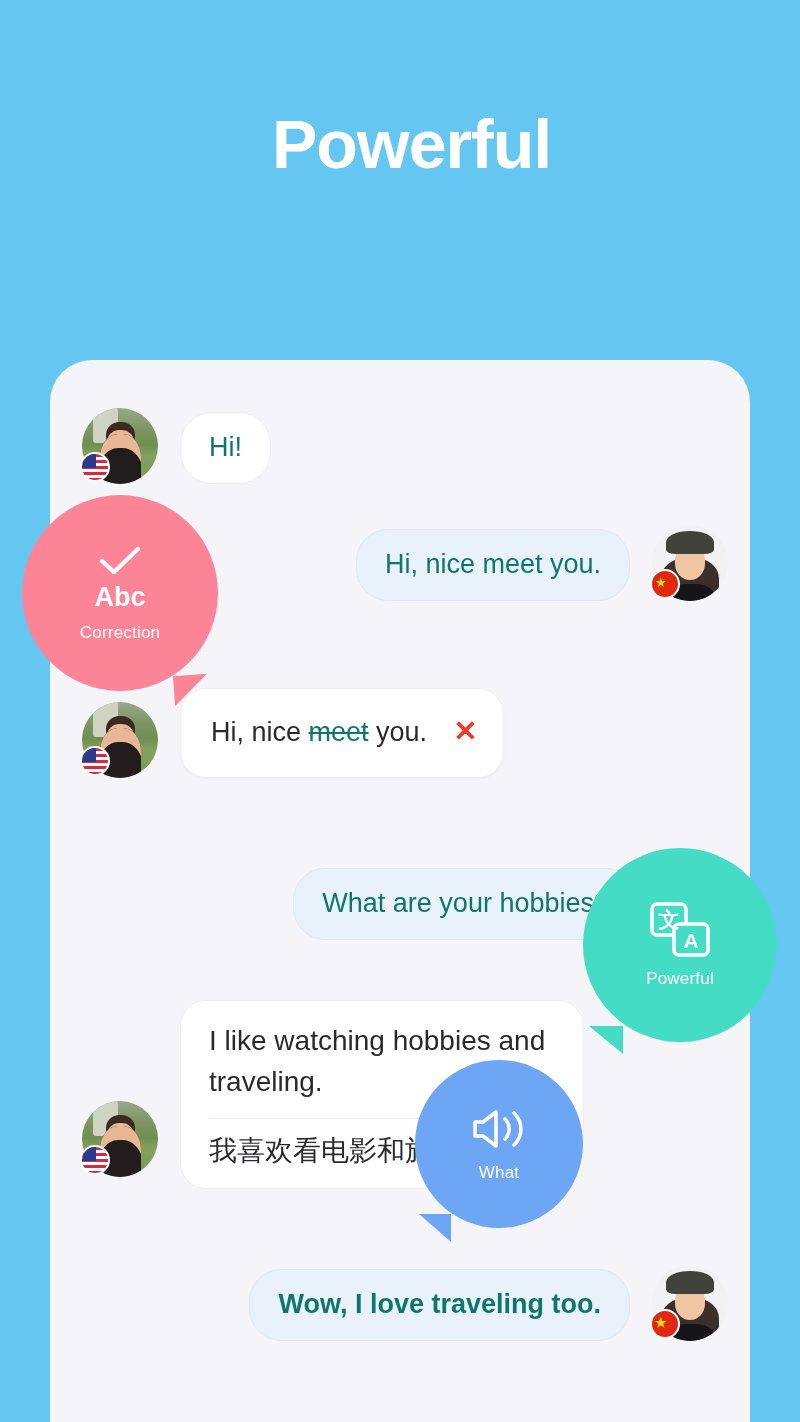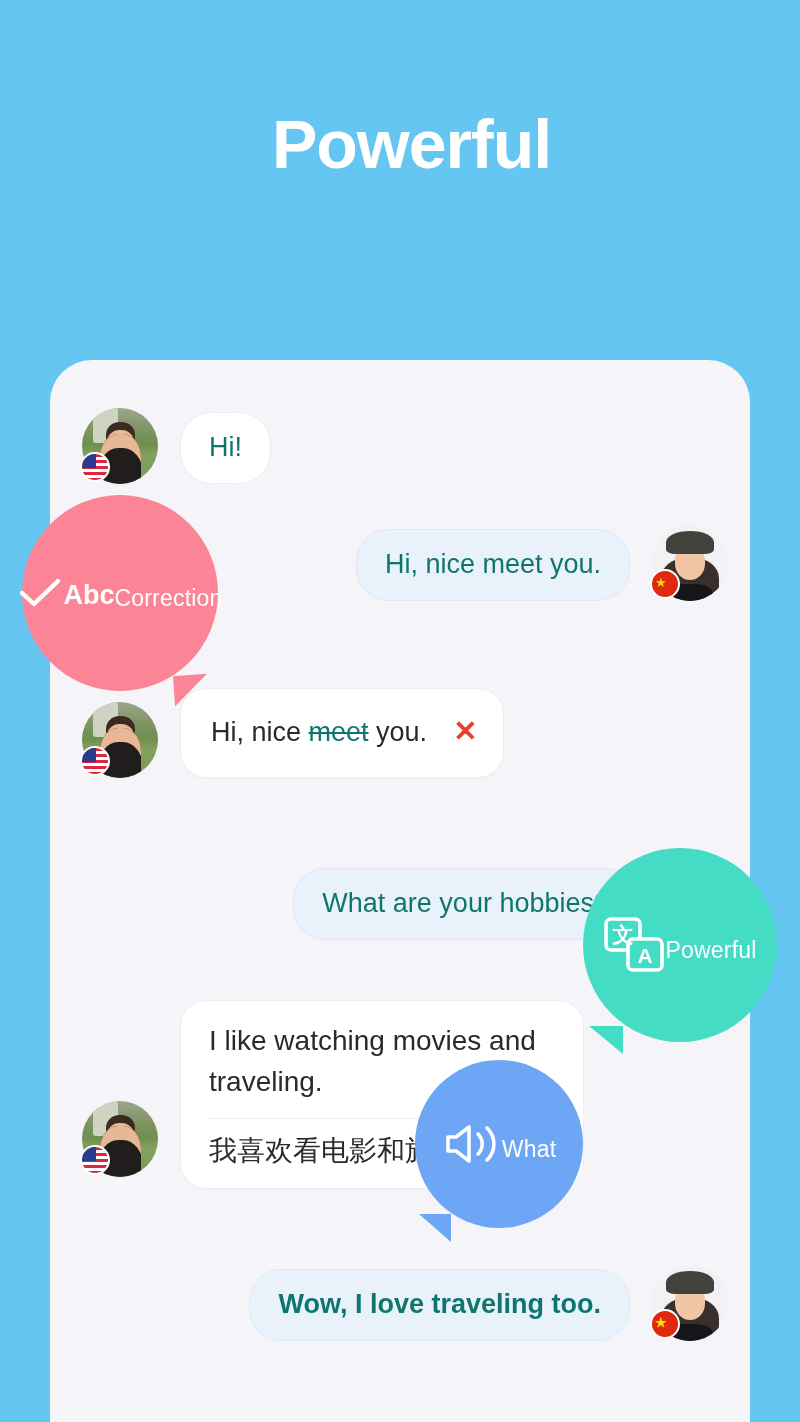--- a/index.html
+++ b/index.html
@@ -122,25 +122,25 @@
     background:#ffffff; border:1px solid #efedf2;
     border-radius:26px; padding:20px 28px 18px 28px; width:404px;
   }
   .trans-en { font-size:28px; color:#2a2a2e; line-height:1.45; }
   .trans-divider { height:1px; background:#ececf0; margin:16px 0 14px; }
   .trans-zh { font-size:28px; color:#2a2a2e; line-height:1.3; white-space:nowrap; }
 
   
   .feature {
     position:absolute; border-radius:50%;
-    display:flex; flex-direction:row;
+    display:flex; flex-direction:column;
     align-items:center; justify-content:center;
     color:#ffffff; text-align:center;
   }
-  .feature .f-label { font-size:23px; margin-top:10px; letter-spacing:.2px; }
+  .feature .f-label { font-size:17px; margin-top:10px; letter-spacing:.2px; }
   .feature .f-sub { font-size:27px; font-weight:bold; margin-top:4px; }
   .tail { position:absolute; width:0; height:0; }
 
   
   #feat-correction {
     left:22px; top:495px; width:196px; height:196px; background:#fb8596;
   }
   #feat-correction .tail {
     right:10px; bottom:-14px;
     border-left:34px solid #fb8596;
@@ -220,21 +220,21 @@
   </div>
 
   <div class="row" style="left:32px; top:640px;">
     <div class="avatar av-male" style="margin-bottom:12px;">
       <div class="av-img">
           <div class="face"></div>
         </div>
       <div class="flag flag-us"></div>
     </div>
     <div class="trans-card" style="margin-left:22px;">
-      <div class="trans-en">I like watching movies and traveling.</div>
+      <div class="trans-en">I like watching hobbies and traveling.</div>
       <div class="trans-divider"></div>
       <div class="trans-zh">我喜欢看电影和旅游。</div>
     </div>
   </div>
 
   <div class="row" style="right:22px; top:905px;font-weight:bold;">
     <div class="bubble right">Wow, I love traveling too.</div>
     <div class="avatar av-female" style="margin-left:22px;">
       <div class="av-img">
         <div class="face"></div>

